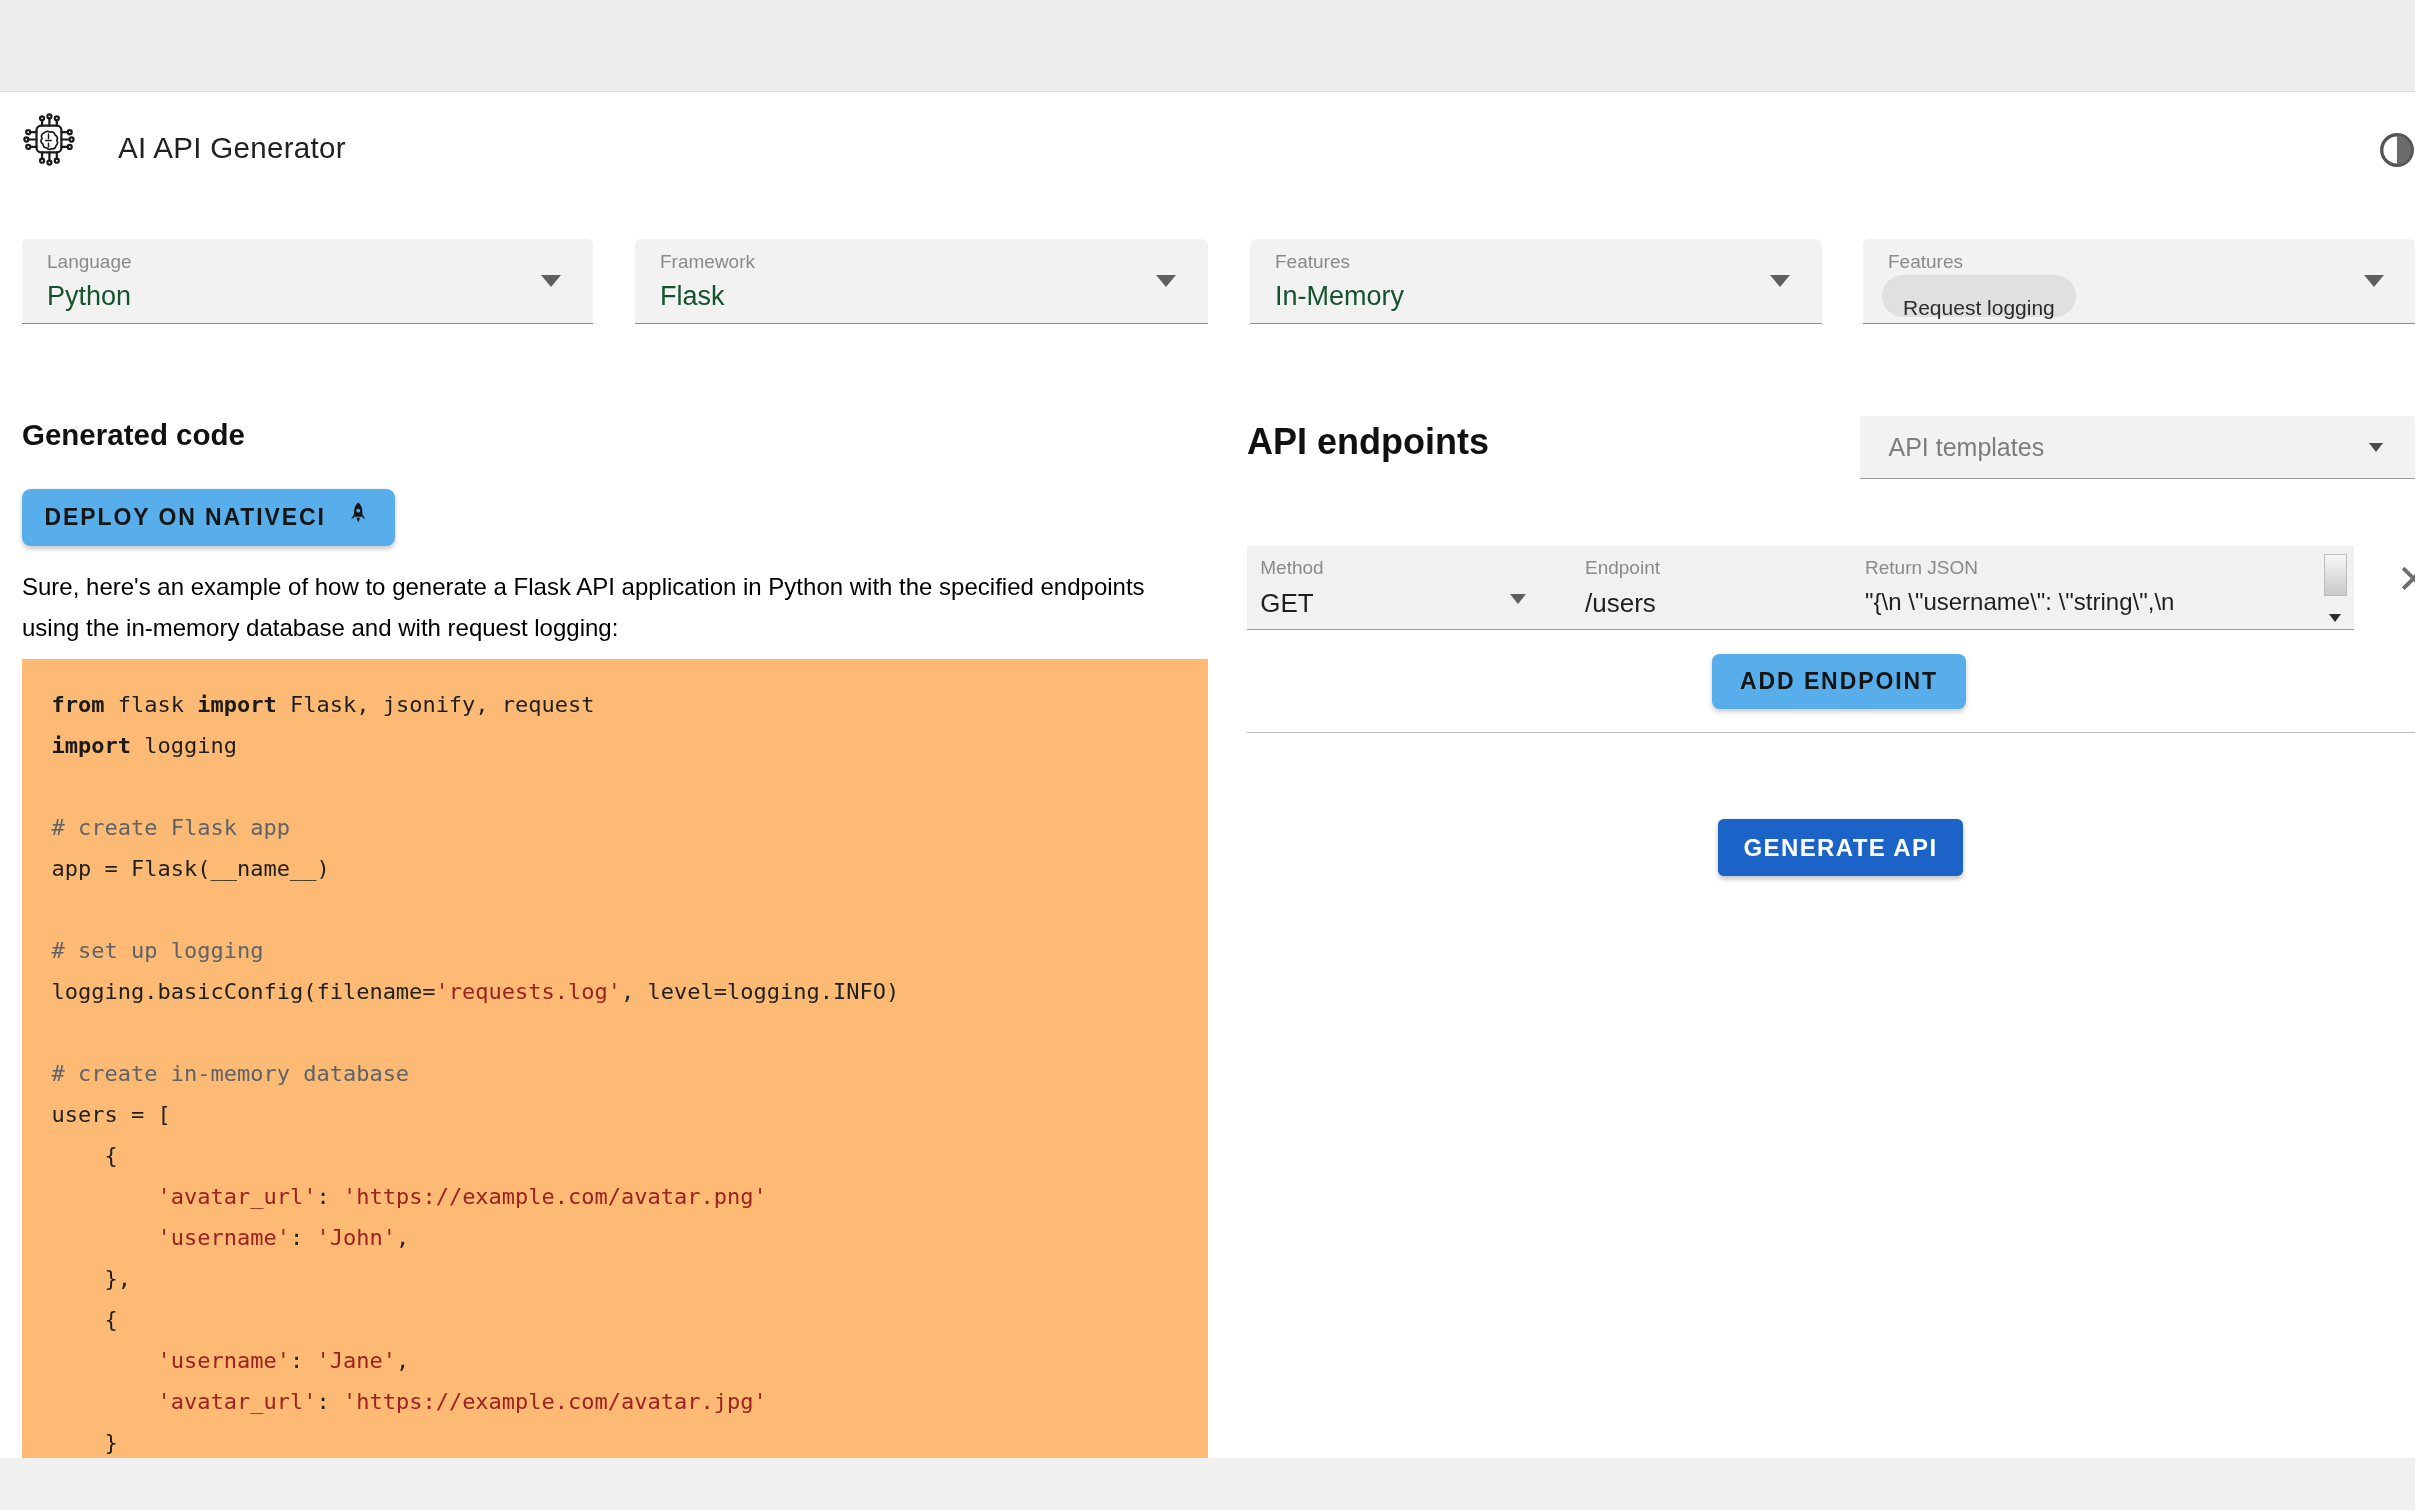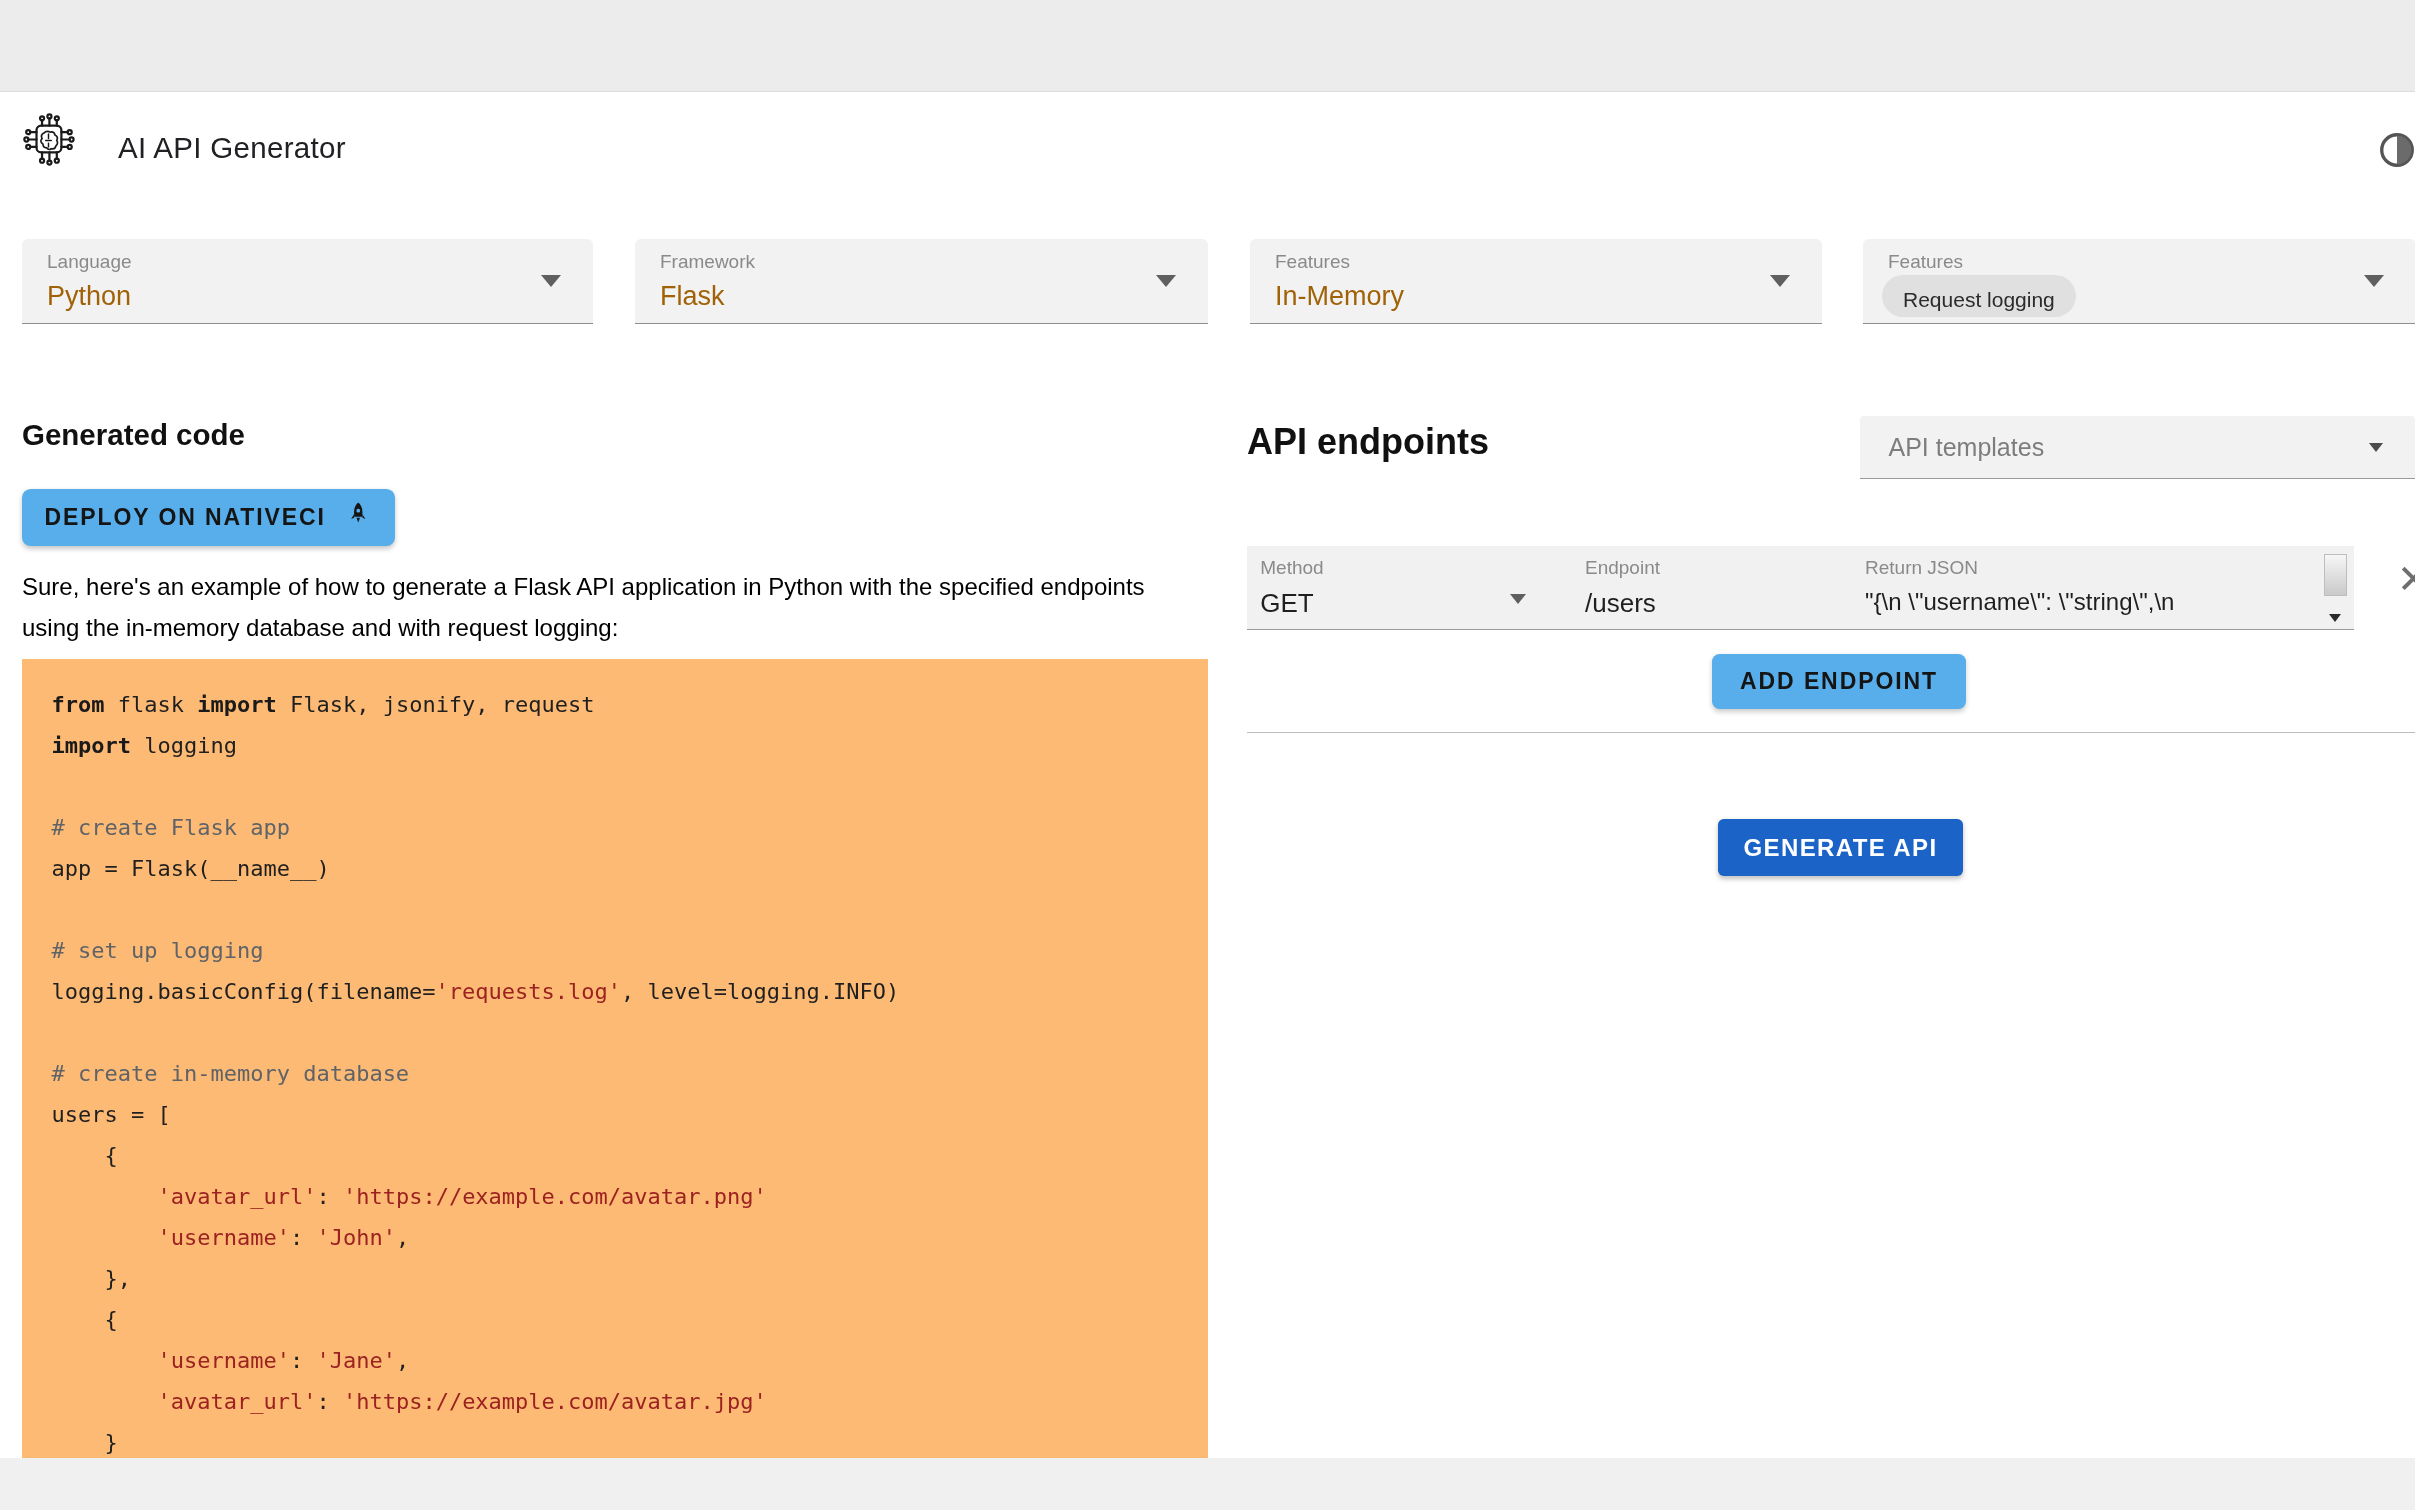--- a/index.html
+++ b/index.html
@@ -13,25 +13,25 @@
 
   
   .logo { position:absolute; left:19px; top:110px; width:59px; height:59px; }
   .app-title { position:absolute; left:118px; top:131px; font-size:29.5px; color:#202124; letter-spacing:0.3px; }
   .theme-toggle { position:absolute; left:2376px; top:129px; width:42px; height:42px; cursor:pointer; }
 
   
   .msel { position:absolute; top:239px; height:85px; background:#f2f2f2;
     border-bottom:1.9px solid #8f8f8f; border-radius:5.7px 5.7px 0 0; }
   .msel .lbl { position:absolute; left:25px; top:12.4px; font-size:19px; color:#8a8a8a; }
-  .msel .val { position:absolute; left:25px; top:42px; font-size:27px; color:#a16207; }
+  .msel .val { position:absolute; left:25px; top:42px; font-size:27px; color:#14532d; }
   .msel .arrow { position:absolute; right:32px; top:36px; width:0; height:0;
     border-left:10.5px solid transparent; border-right:10.5px solid transparent; border-top:12.4px solid #5f5f5f; }
   .chip { position:absolute; left:19px; top:36px; height:42px; line-height:42px;
-    background:#e0e0e0; border-radius:21px; padding:4px 21px; font-size:21px; color:#2b2b2b; }
+    background:#e0e0e0; border-radius:21px; padding:12px 21px; font-size:21px; color:#2b2b2b; }
 
   
   .h-generated { position:absolute; left:22px; top:418px; font-size:29.5px; font-weight:bold; color:#111; }
   .btn { border:none; cursor:pointer; font-family:"Liberation Sans", sans-serif; }
   .btn-deploy { position:absolute; left:22px; top:489px; width:373px; height:57px;
     background:#57aeea; border-radius:8.6px; box-shadow:0 2.9px 5.7px rgba(0,0,0,.22);
     font-size:23px; font-weight:bold; letter-spacing:1.9px; color:#151515;
     display:flex; align-items:center; justify-content:center; gap:18px; }
   .intro { position:absolute; left:22px; top:566px; width:1146px; font-size:24px; line-height:41px; color:#000000; }
 

